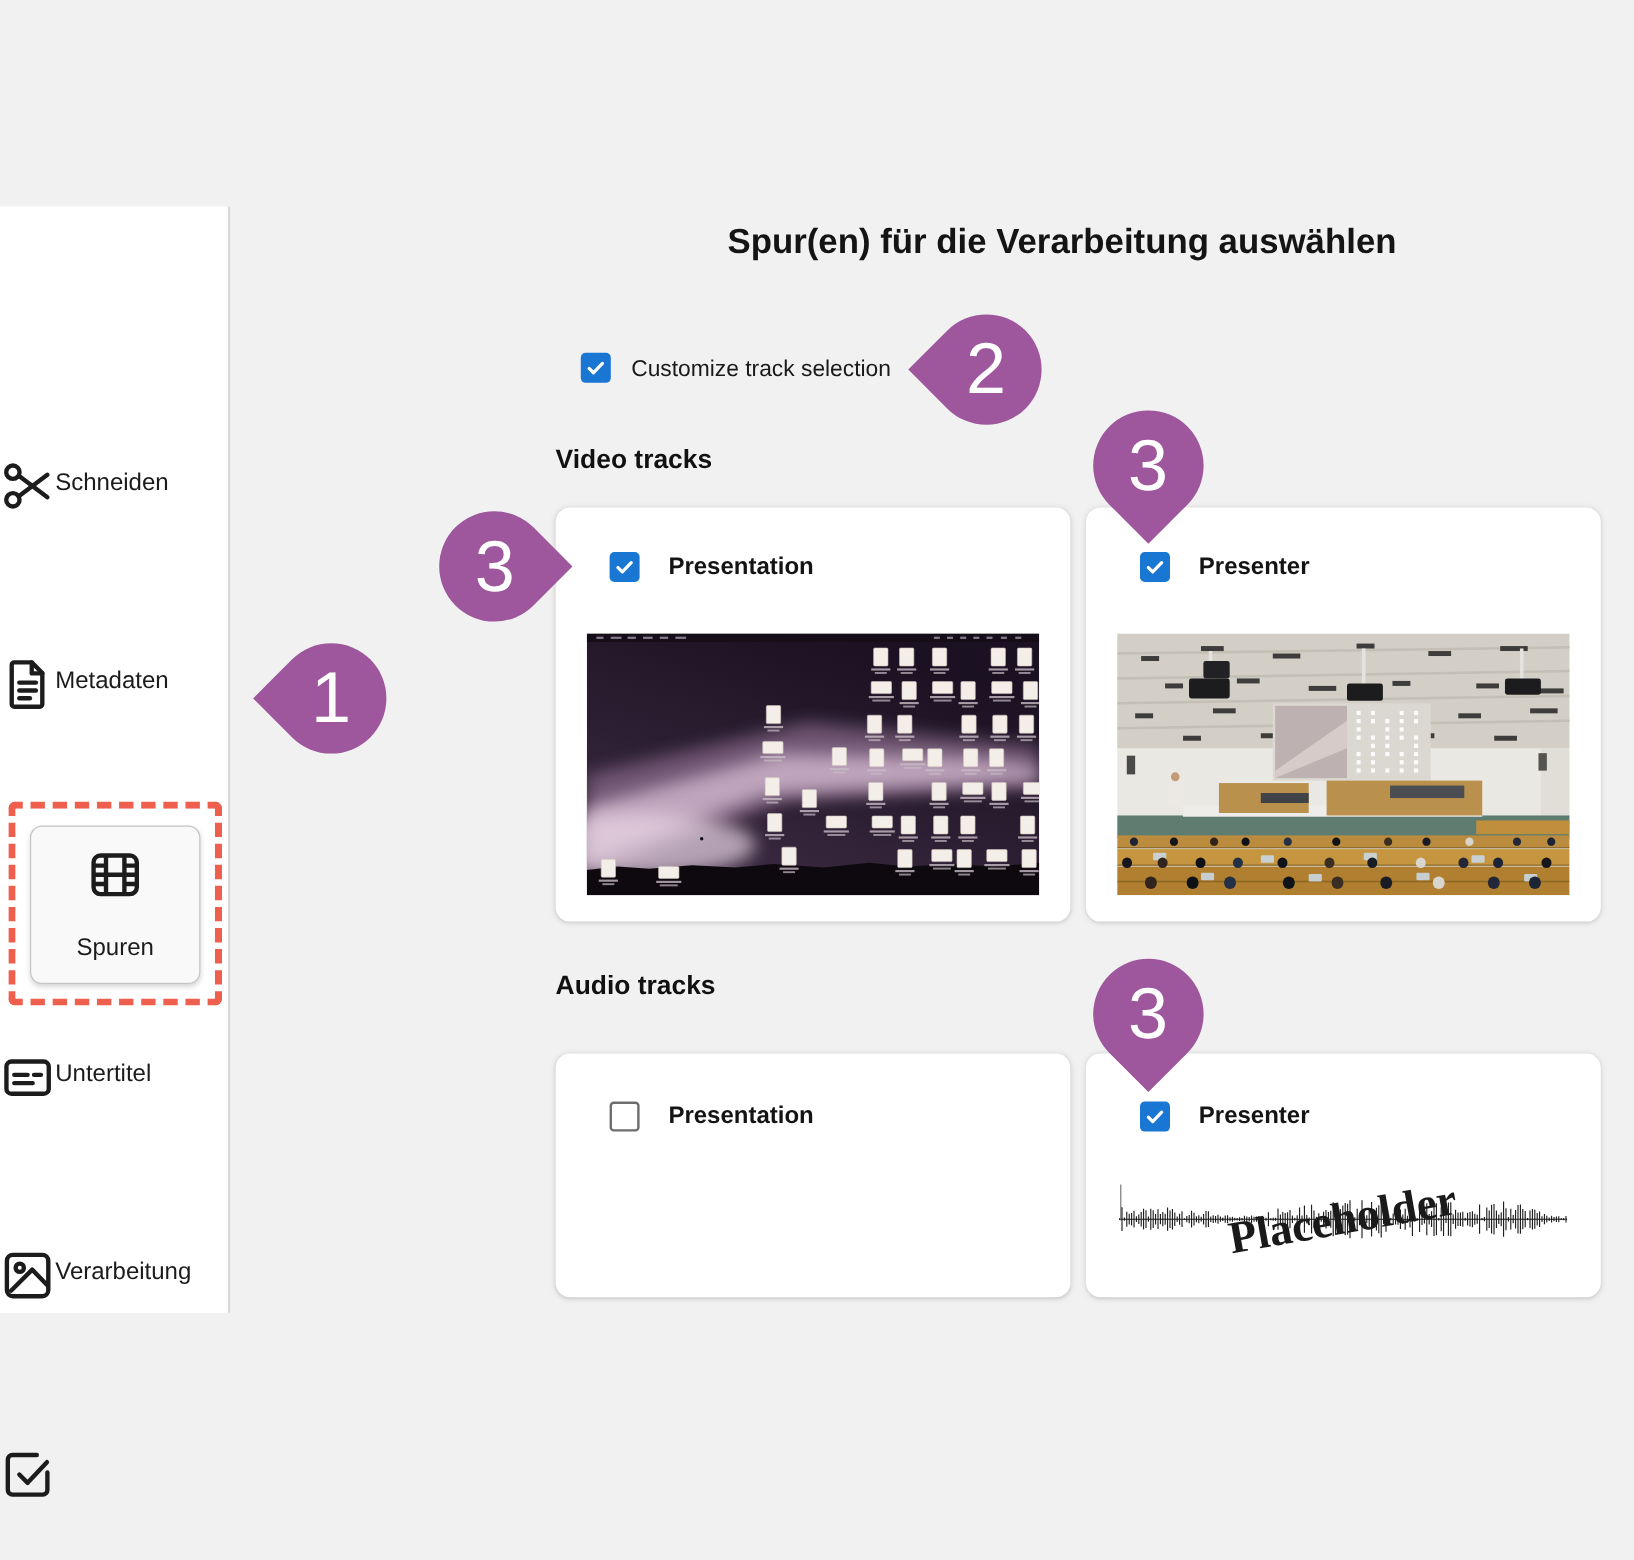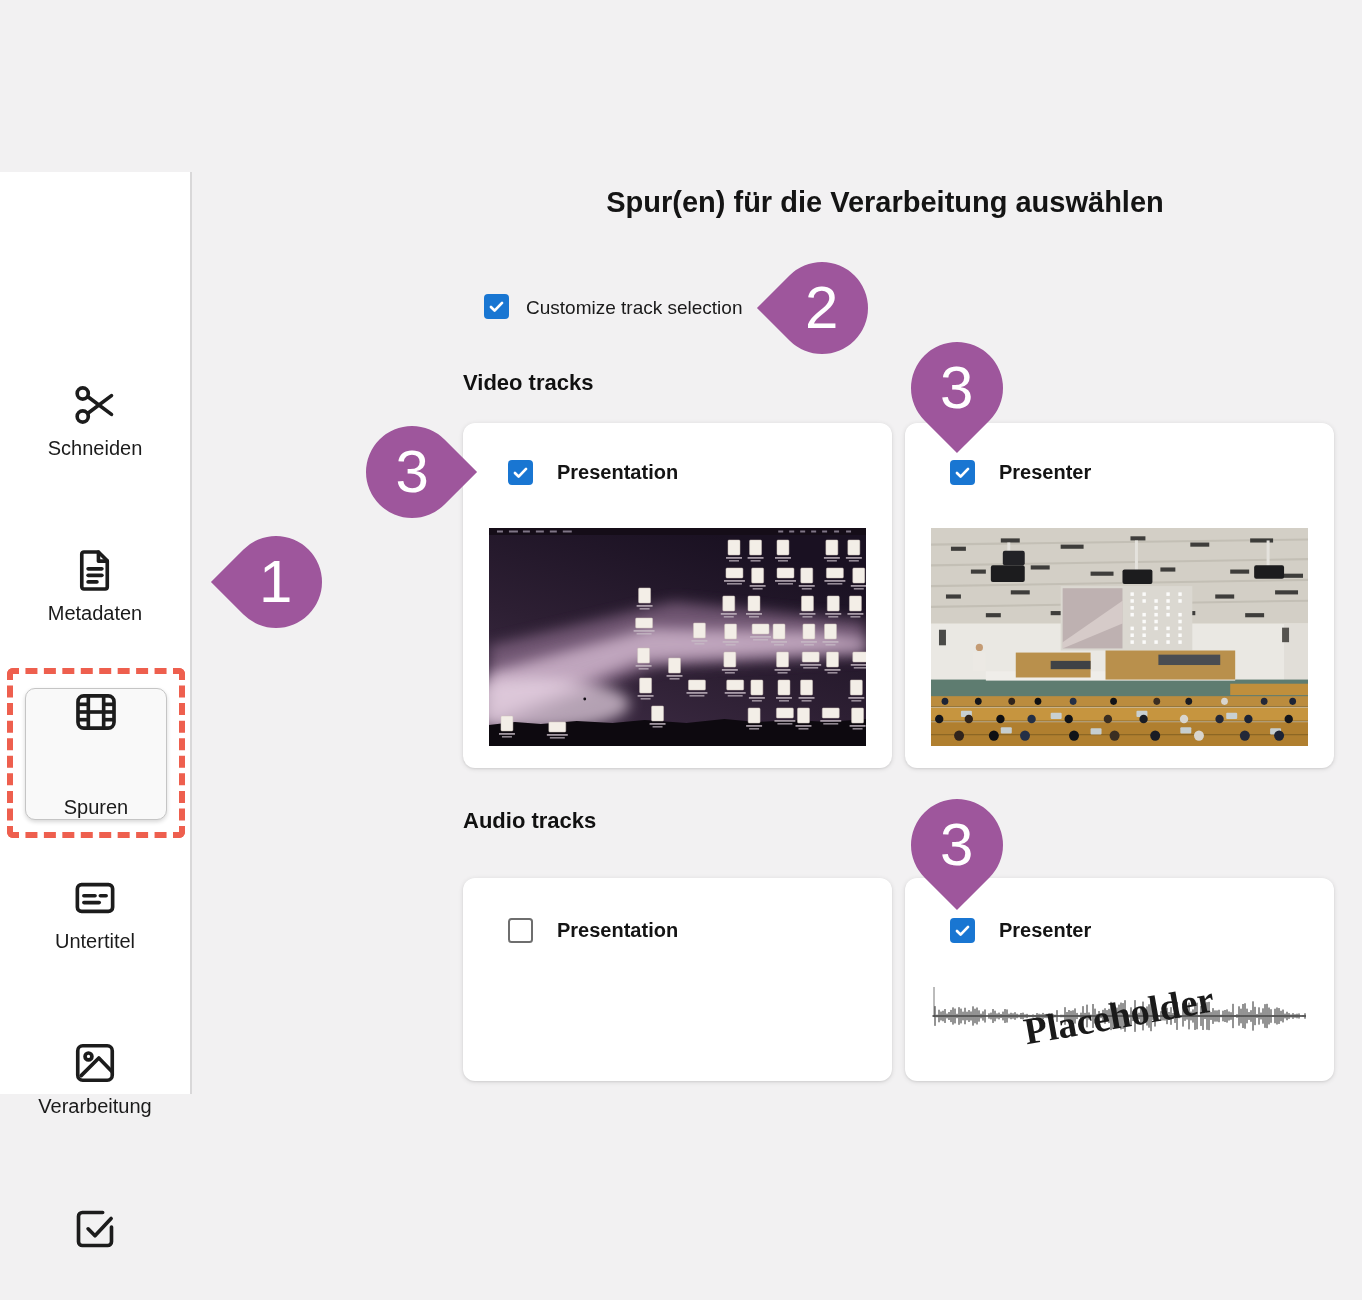--- a/index.html
+++ b/index.html
@@ -9,33 +9,33 @@
     font-family:"Liberation Sans", sans-serif;
     color:#161616;
   }
   
   .sidebar{
     position:absolute;left:0;top:172px;width:192px;height:922px;
     background:#ffffff;border-right:2px solid #d9d8d9;box-sizing:border-box;
   }
   .nav-item{
     position:absolute;left:0;width:190px;
-    display:flex;flex-direction:column;align-items:center;cursor:pointer;
+    display:flex;flex-direction:row;cursor:pointer;
   }
   .nav-item svg{width:46px;height:46px;display:block;}
   .nav-label{margin-top:9px;font-size:20px;color:#1b1b1b;}
   .spuren-outline{
     position:absolute;left:7px;top:496px;width:178px;height:170px;
     border:6px dashed #ee5f4e;border-radius:6px;box-sizing:border-box;
   }
   .spuren-btn{
     position:absolute;left:12px;top:14px;right:12px;bottom:12px;
     background:#f9f9f9;border:1px solid #c5c5c5;border-radius:10px;
     box-shadow:0 2px 4px rgba(0,0,0,.16);
-    display:flex;flex-direction:column;align-items:center;justify-content:space-between;cursor:pointer;gap:13px;
+    display:flex;flex-direction:column;align-items:center;justify-content:center;cursor:pointer;gap:13px;
   }
   .spuren-btn svg{width:46px;height:46px;}
   
   .page-title{
     position:absolute;left:440px;top:186px;width:890px;
     text-align:center;font-size:29px;font-weight:bold;color:#141414;
   }
   .customize-row{
     position:absolute;left:463px;top:294px;display:flex;align-items:flex-end;margin-left:21px;
   }

